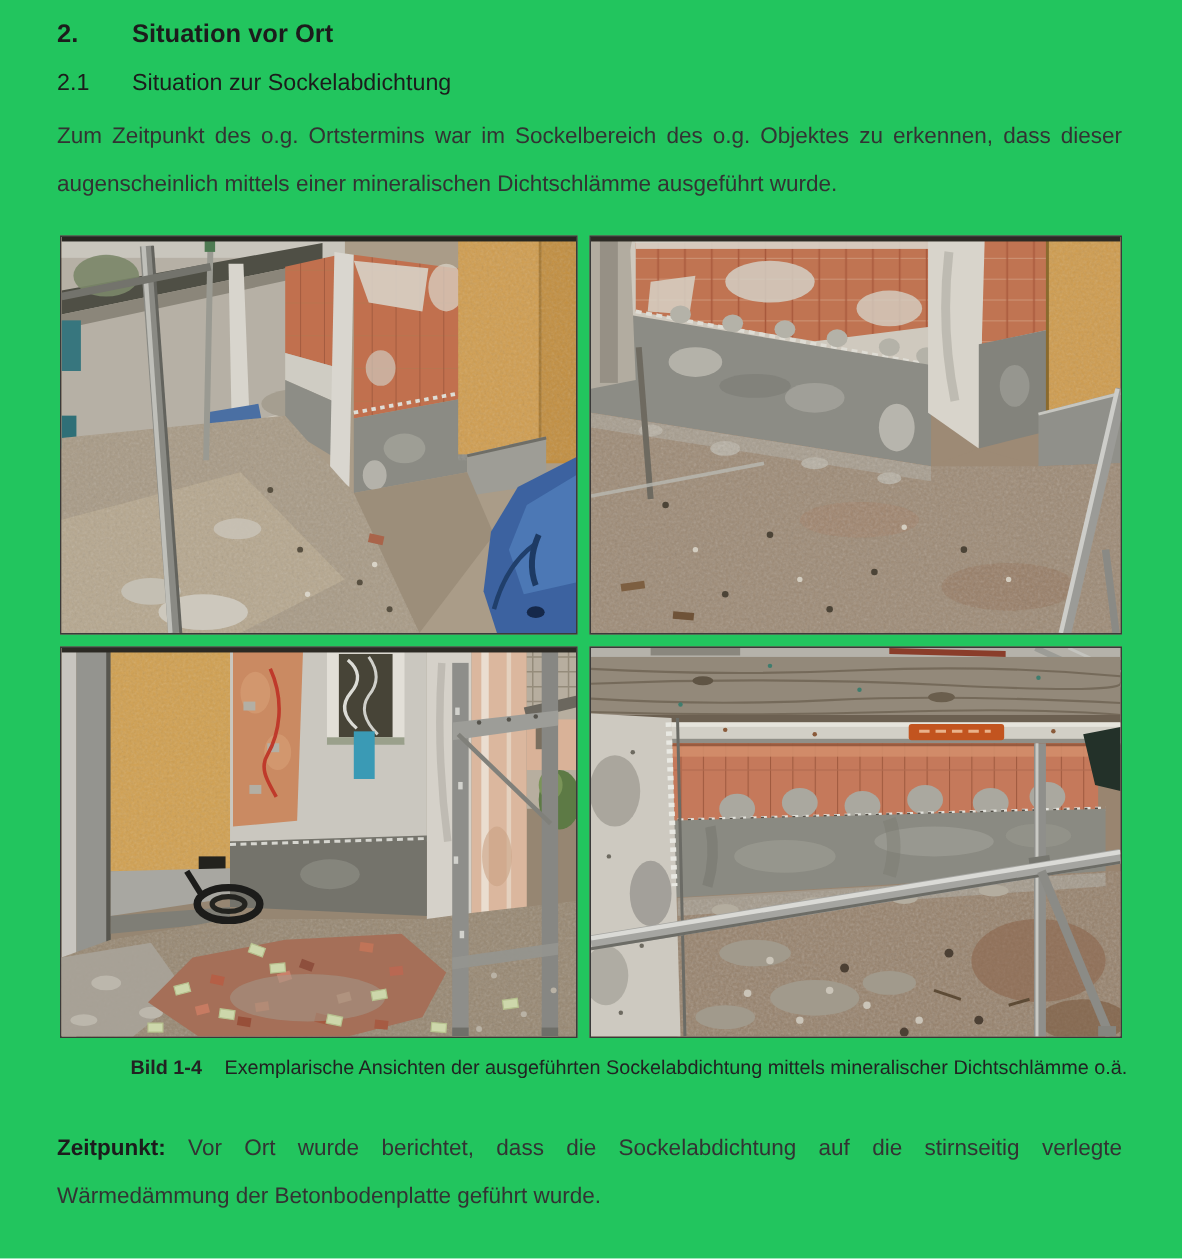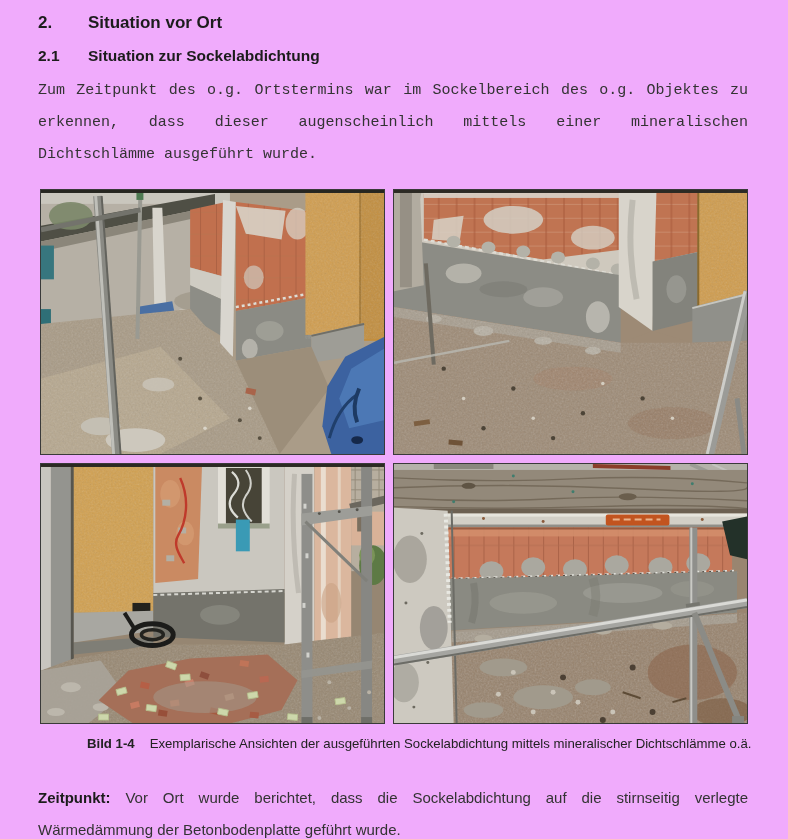--- a/index.html
+++ b/index.html
@@ -1,23 +1,23 @@
 <!DOCTYPE html>
 <html lang="de"><head>
 <meta charset="utf-8">
 <style>
   html,body{margin:0;padding:0;background:#ffffff;}
   body{width:788px;height:839px;overflow:hidden;
        font-family:"Liberation Sans","DejaVu Sans",sans-serif;color:#2d2d2d;}
-  .page{box-sizing:border-box;width:788px;height:839px;background:#f0abfc;
+  .page{box-sizing:border-box;width:788px;height:839px;background:#22c55e;
         padding:12px 40px 0 38px;position:relative;}
   .h1{font-size:17px;font-weight:bold;color:#1c1c1c;margin:0;line-height:22px;}
-  .h2{font-size:15.5px;font-weight:bold;color:#1c1c1c;margin:12px 0 0 0;line-height:20px;}
+  .h2{font-size:15.5px;font-weight:normal;color:#1c1c1c;margin:12px 0 0 0;line-height:20px;}
   .hnum{display:inline-block;width:50px;}
-  .body-par{font-size:15px;line-height:32px;text-align:justify;margin:9px 0 0 0;color:#333;font-family:Liberation Mono, monospace;}
+  .body-par{font-size:15px;line-height:32px;text-align:justify;margin:9px 0 0 0;color:#333;}
   .photo-grid{margin:18px 0 0 2px;display:grid;
               grid-template-columns:345px 355px;grid-template-rows:266px 261px;gap:8px;}
   svg.photo{display:block;width:100%;height:100%;border:1px solid #3a3a3a;box-sizing:border-box;background:#9a8872;}
   .caption{margin:11px 0 0 4px;font-size:13.2px;line-height:18px;color:#222;white-space:nowrap;padding-left:45px;}
   .caption .cap-label{font-weight:bold;margin-right:15px;}
   .note-par{font-size:15px;line-height:32px;text-align:justify;margin:29px 0 0 0;color:#333;}
   .note-par strong{color:#1c1c1c;}
 </style>
 </head>
 <body>

